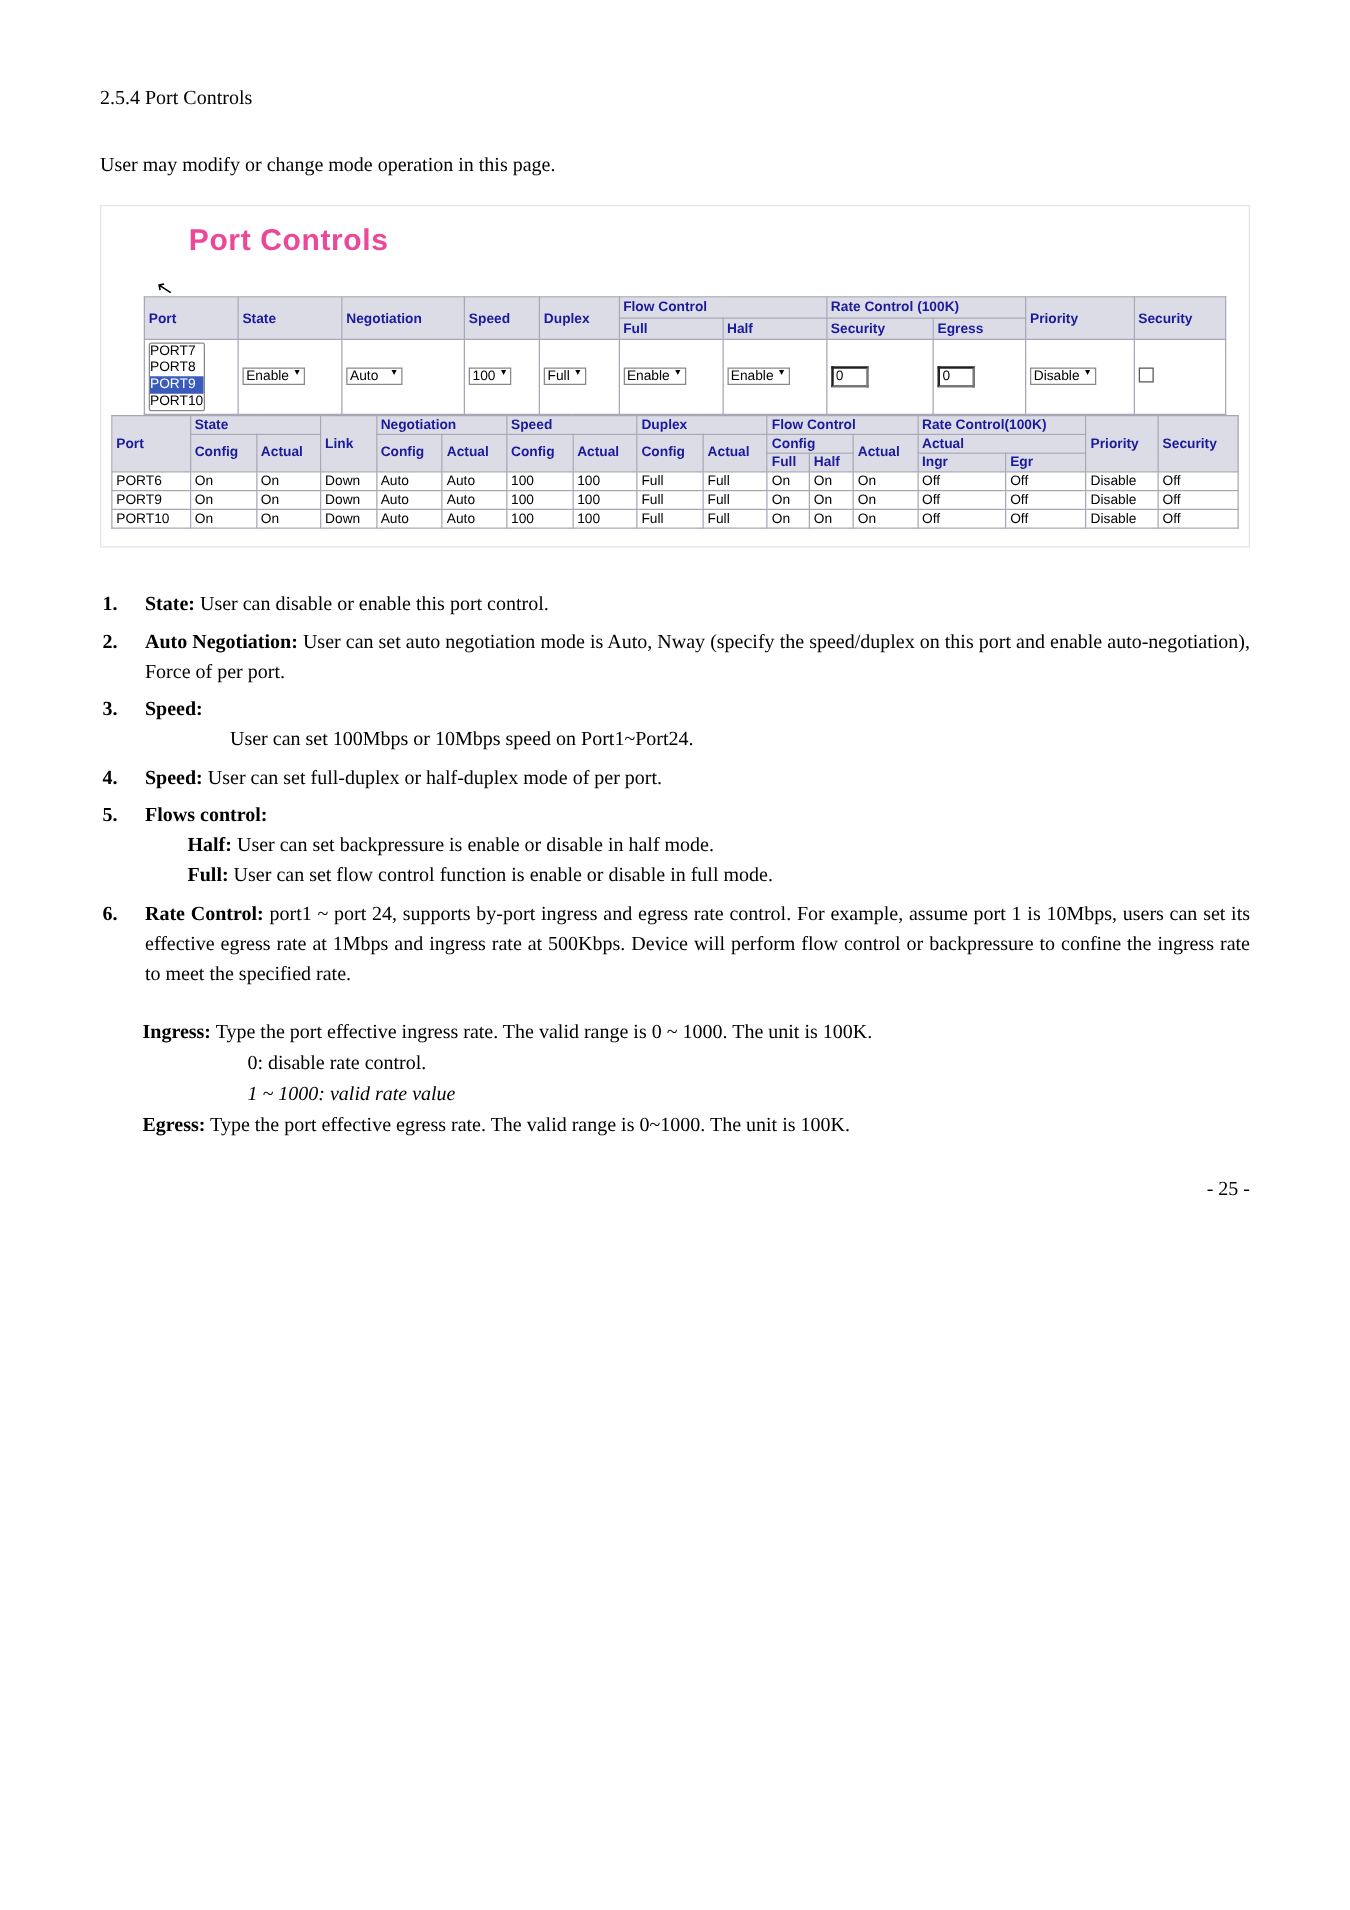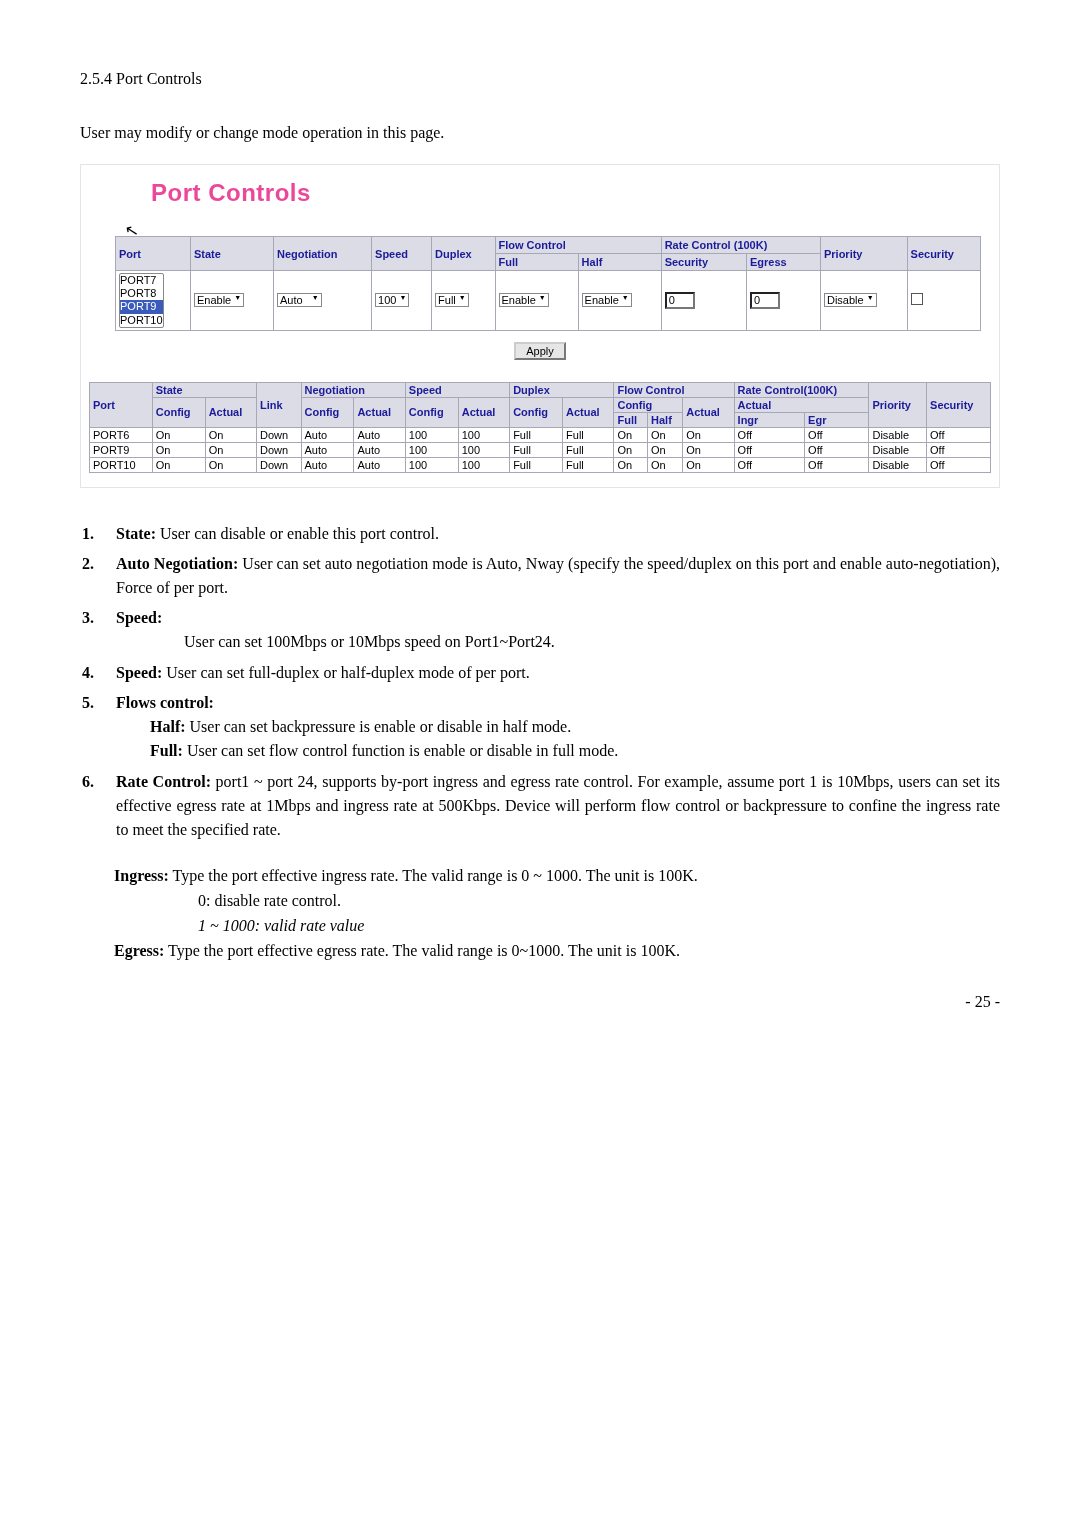--- a/index.html
+++ b/index.html
@@ -95,21 +95,20 @@
       <td><input class="txt" value="0" style=""></td>
       <td><span class="dd">
               <span>Disable</span>
               <span class="caret">▼</span>
             </span></td>
       <td><span class="chk"></span></td>
     </tr>
   </tbody>
     </table>
 
-  <div class="apply-row"><button class="apply-btn">Apply</button></div>
 
   <table class="status-table">
     <tbody>
         <tr>
       <th rowspan="3">Port</th>
       <th colspan="2">State</th>
       <th rowspan="3">Link</th>
       <th colspan="2">Negotiation</th>
       <th colspan="2">Speed</th>
       <th colspan="2">Duplex</th>

